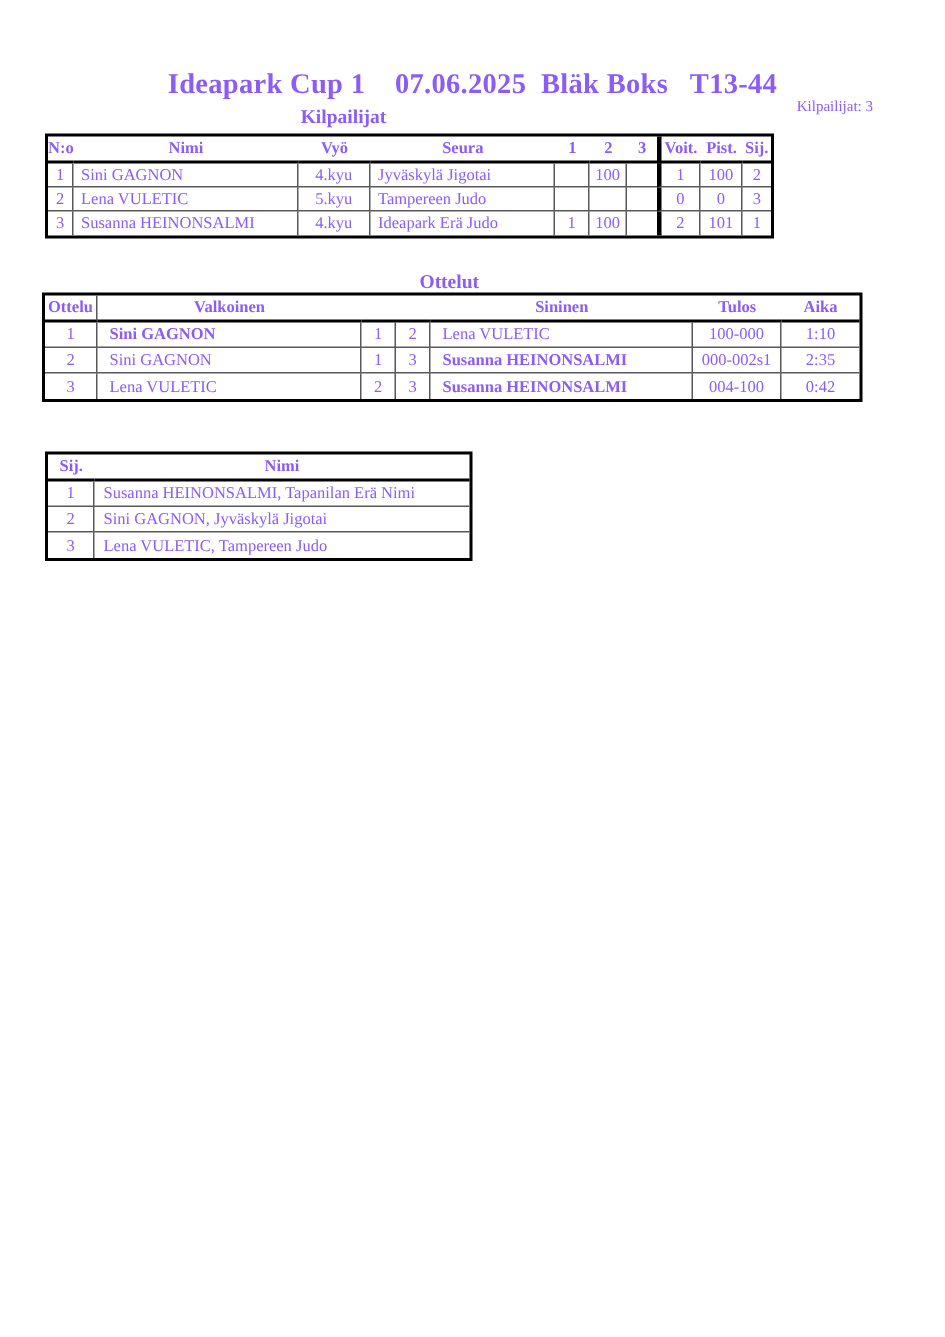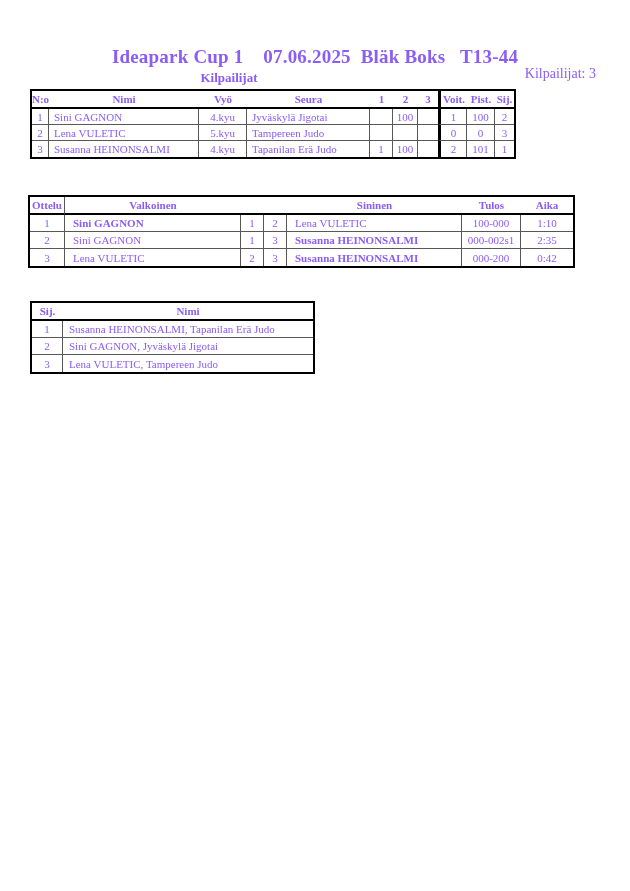--- a/index.html
+++ b/index.html
@@ -15,21 +15,21 @@
     white-space:pre; letter-spacing:0.2px;
   }
   .section-heading {
     position:absolute; text-align:center;
     font-size:13px; font-weight:bold;
   }
   .heading-kilpailijat { top:70px; left:0; width:458px; }
   .heading-ottelut   { top:180px; left:28px; width:543px; }
   .heading-tulokset  { top:283px; left:30px; width:281px; }
   .competitors-count {
-    position:absolute; top:66px; right:34px; font-size:14px;
+    position:absolute; top:66px; right:48px; font-size:10px;
   }
 
   table {
     position:absolute;
     border:2px solid #000;
     border-collapse:separate; border-spacing:0;
     table-layout:fixed;
   }
   th, td {
     box-sizing:border-box;
@@ -123,31 +123,32 @@
         <td class="c"></td>
         <td class="c"></td>
         <td class="c">0</td>
         <td class="c">0</td>
         <td class="c">3</td>
       </tr>
       <tr>
         <td class="c">3</td>
         <td class="l name">Susanna HEINONSALMI</td>
         <td class="c">4.kyu</td>
-        <td class="l club">Tapanilan Erä Judo</td>
+        <td class="l club">Ideapark Erä Judo</td>
         <td class="c">1</td>
         <td class="c">100</td>
         <td class="c"></td>
         <td class="c">2</td>
         <td class="c">101</td>
         <td class="c">1</td>
       </tr>
     </tbody>
   </table>
 
+  <div class="section-heading heading-ottelut">Ottelut</div>
 
   <table class="t2">
     <colgroup>
       <col style="width:35px">
         <col style="width:176px">
         <col style="width:23px">
         <col style="width:23px">
       <col style="width:175px">
         <col style="width:59px">
         <col style="width:52px">
@@ -181,42 +182,42 @@
         <td class="l name" style="font-weight: bold;">Susanna HEINONSALMI</td>
         <td class="c">000-002s1</td>
         <td class="c">2:35</td>
       </tr>
       <tr>
         <td class="c">3</td>
         <td class="l name">Lena VULETIC</td>
         <td class="c">2</td>
         <td class="c">3</td>
         <td class="l name" style="font-weight: bold;">Susanna HEINONSALMI</td>
-        <td class="c">000-200</td>
+        <td class="c">004-100</td>
         <td class="c">0:42</td>
       </tr>
     </tbody>
   </table>
 
 
   <table class="t3">
     <colgroup>
       <col style="width:31px">
         <col style="width:250px">
     </colgroup>
     <thead>
       <tr>
         <th class="c">Sij.</th>
         <th class="c">Nimi</th>
       </tr>
     </thead>
     <tbody>
       <tr>
         <td class="c">1</td>
-        <td class="l name">Susanna HEINONSALMI, Tapanilan Erä Judo</td>
+        <td class="l name">Susanna HEINONSALMI, Tapanilan Erä Nimi</td>
       </tr>
       <tr>
         <td class="c">2</td>
         <td class="l name">Sini GAGNON, Jyväskylä Jigotai</td>
       </tr>
       <tr>
         <td class="c">3</td>
         <td class="l name">Lena VULETIC, Tampereen Judo</td>
       </tr>
     </tbody>

